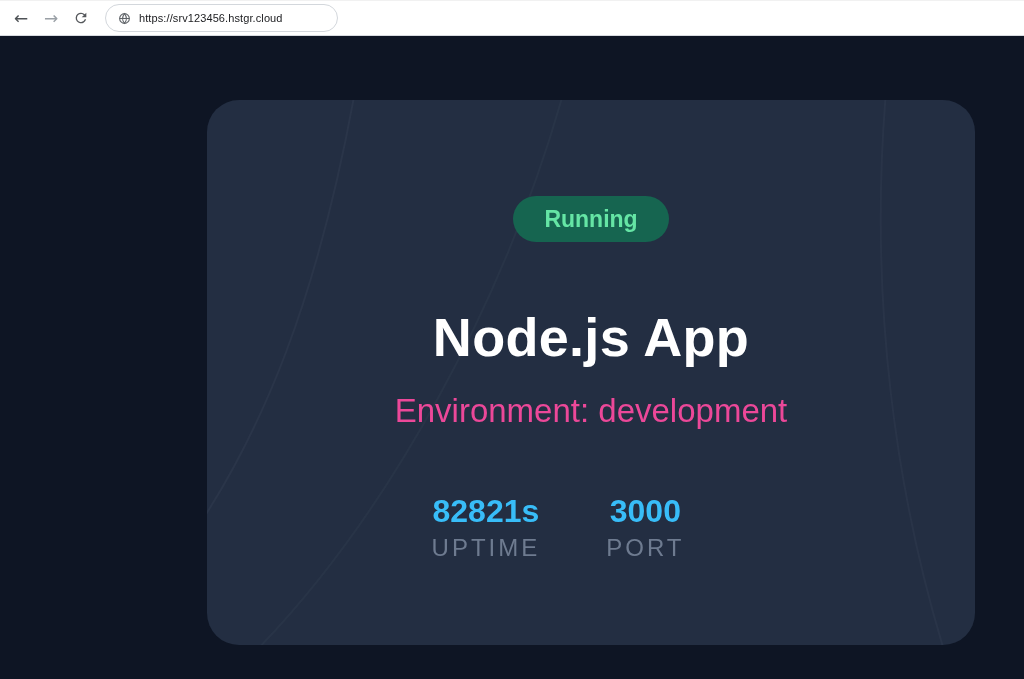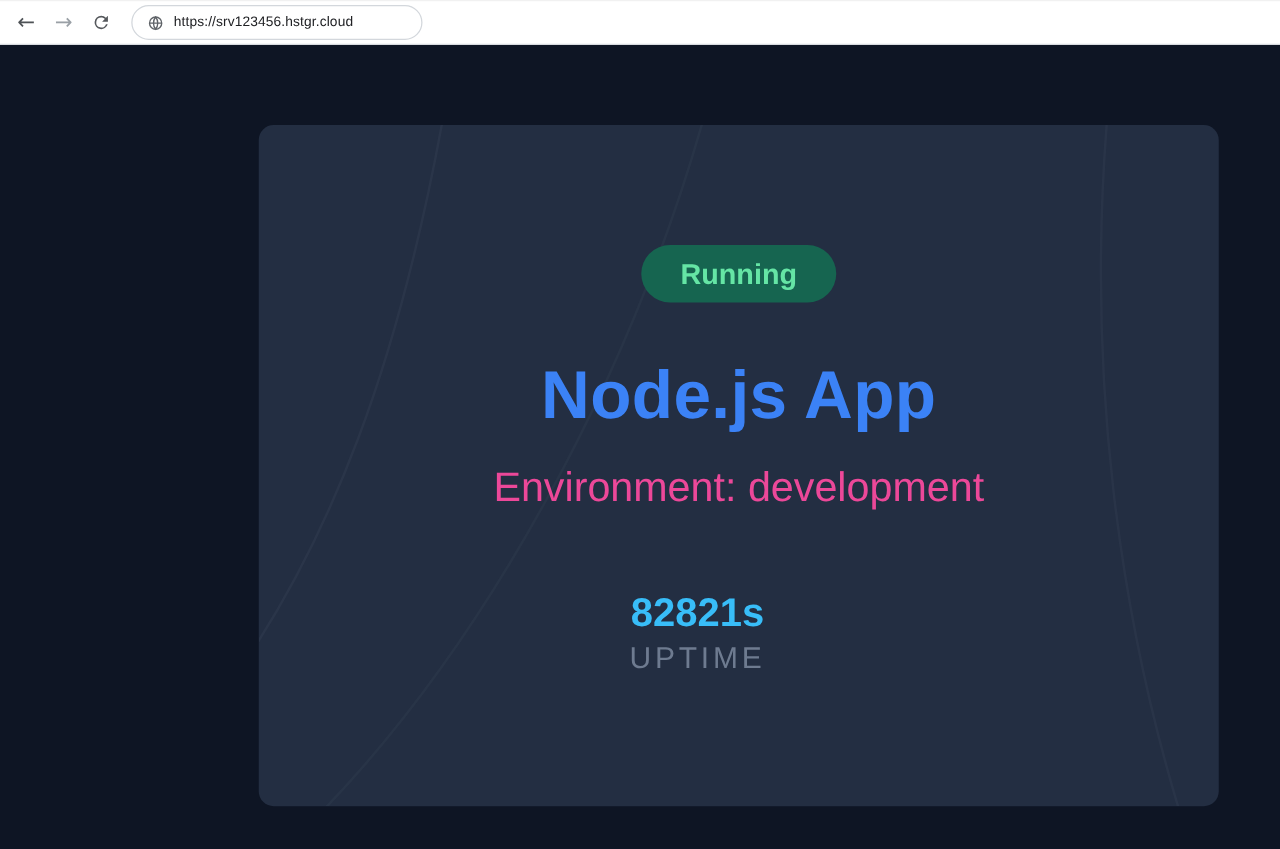--- a/index.html
+++ b/index.html
@@ -38,37 +38,37 @@
   .url-text { font-size: 11px; color: #202124; white-space: nowrap; letter-spacing: 0.1px; }
 
   
   .page {
     position: relative; width: 1024px; height: 643px;
     background: #0e1524; overflow: hidden;
   }
   .card {
     position: absolute; left: 207px; top: 64px;
     width: 768px; height: 545px;
-    background: #232e42; border-radius: 12px;
+    background: #232e42; border-radius: 32px;
     display: flex; flex-direction: column; align-items: center;
     overflow: hidden;
   }
   .decor {
     position: absolute; inset: 0; width: 100%; height: 100%;
     pointer-events: none;
   }
   .badge {
     margin-top: 96px; height: 46px; padding: 0 31px;
     border-radius: 23px; background: #166550;
     color: #65e5a5; font-size: 23px; font-weight: 700;
     display: flex; align-items: center; position: relative;
   }
   .title {
-    margin: 47px 0 0; font-size: 54px; font-weight: 700;
-    color: #3b82f6; line-height: 1; letter-spacing: 0.3px; position: relative;
+    margin: 68px 0 0; font-size: 54px; font-weight: 700;
+    color: #ffffff; line-height: 1; letter-spacing: 0.3px; position: relative;
   }
   .subtitle {
     margin: 30px 0 0; font-size: 33px; font-weight: 400;
     color: #ec4899; line-height: 1; position: relative;
   }
   .stats {
     display: flex; gap: 66px; margin-top: 68px;
     align-items: flex-start; position: relative;
   }
   .stat { text-align: center; }
@@ -121,19 +121,23 @@
       <h1 class="title">Node.js App</h1>
 
       <p class="subtitle">Environment: development</p>
 
       <div class="stats">
         <div class="stat">
           <div class="stat-value">82821s</div>
           <div class="stat-label">UPTIME</div>
         </div>
         <div class="stat">
+          <div class="stat-value">3000</div>
+          <div class="stat-label">PORT</div>
+        </div>
+        <div class="stat">
         </div>
       </div>
 
     </div>
   </div>
 
 </div>
 
 </body></html>

